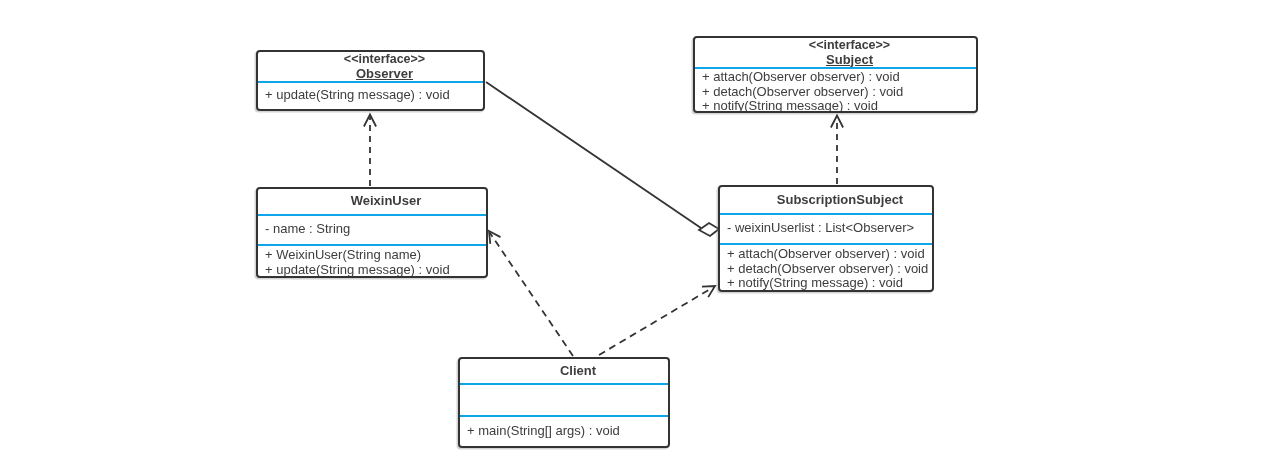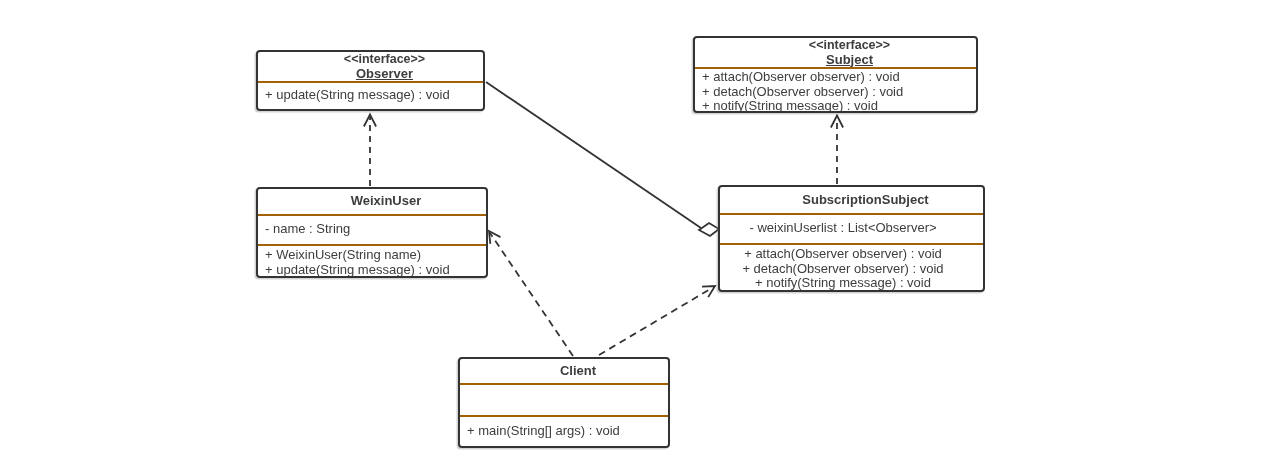--- a/index.html
+++ b/index.html
@@ -41,21 +41,21 @@
     font-weight: bold;
     flex: 0 0 auto;
     line-height: 14.5px;
     padding-left: 28px;
   }
   .stereotype { font-size: 12.5px; white-space: nowrap; }
   .c-name { font-size: 13px; white-space: nowrap; }
   .iface .c-name { text-decoration: underline; }
 
   .compartment {
-    border-top: 2px solid #a16207;
+    border-top: 2px solid #0ea5e9;
     padding: 1px 24px 0 7px;
     font-size: 13px;
     line-height: 14.5px;
     flex: 0 0 auto;
     overflow: hidden;
   }
   .compartment.fill { flex: 1 1 auto; }
   .member { white-space: nowrap; }
 </style>
 </head>
@@ -119,21 +119,21 @@
     </div>
     <div class="compartment" style="height:30px; padding-top:6px;">
       <div class="member">- name : String</div>
     </div>
     <div class="compartment fill" style="padding-top:2px;">
       <div class="member">+ WeixinUser(String name)</div>
       <div class="member">+ update(String message) : void</div>
     </div>
   </div>
 
-  <div class="uml-class" style="left:718px; top:185px; width:267px; height:107px;text-align:center;">
+  <div class="uml-class" style="left:718px; top:185px; width:216px; height:107px;">
     <div class="c-title" style="height:26px;">
       <div class="c-name">SubscriptionSubject</div>
     </div>
     <div class="compartment" style="height:30px; padding-top:6px;">
       <div class="member">- weixinUserlist : List&lt;Observer&gt;</div>
     </div>
     <div class="compartment fill" style="padding-top:2px;">
       <div class="member">+ attach(Observer observer) : void</div>
       <div class="member">+ detach(Observer observer) : void</div>
       <div class="member">+ notify(String message) : void</div>

